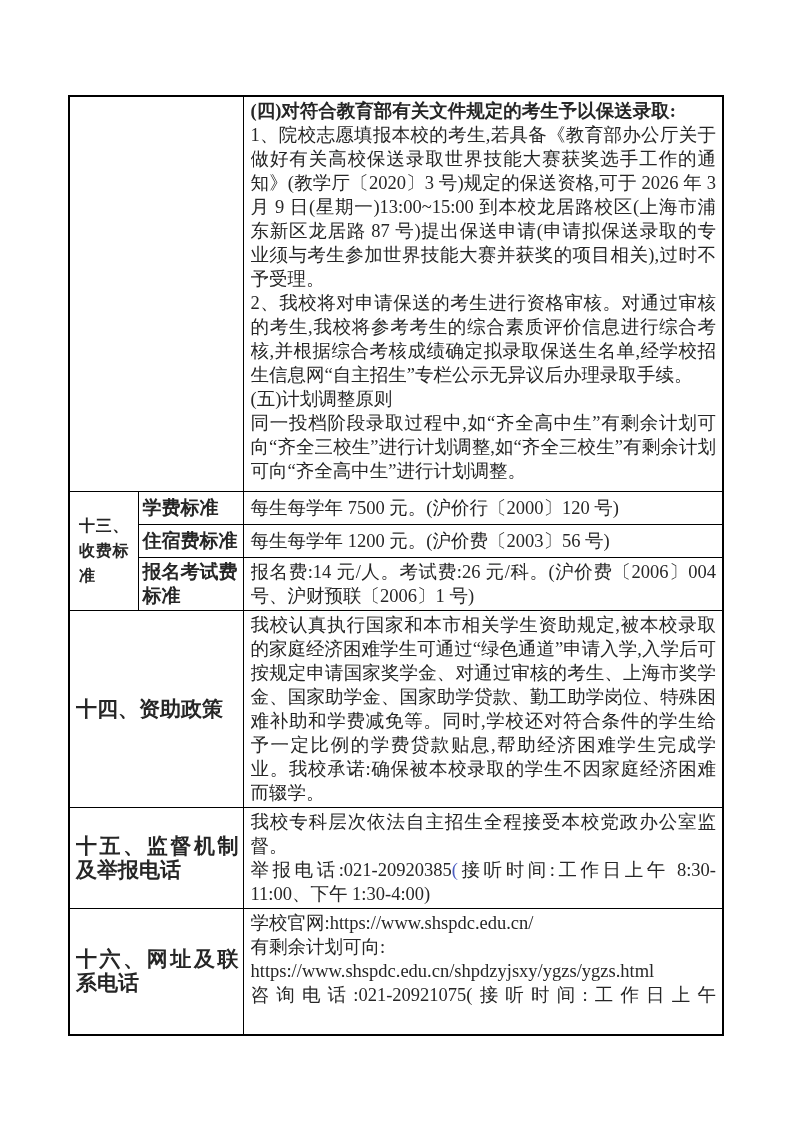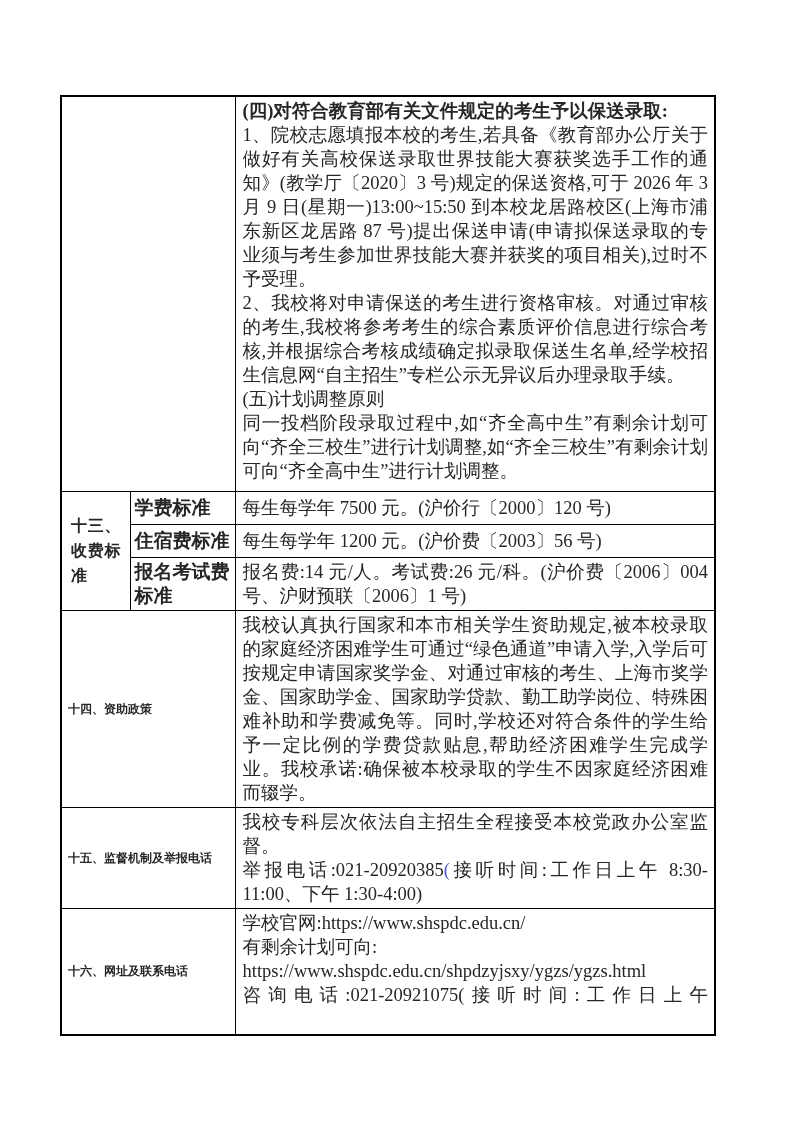--- a/index.html
+++ b/index.html
@@ -8,38 +8,38 @@
     position: relative;
     width: 800px;
     height: 1132px;
     background: #ffffff;
     overflow: hidden;
     font-family: "Liberation Serif", "DejaVu Serif", serif;
     color: #262626;
   }
   table.doc-table {
     position: absolute;
-    left: 60px;
+    left: 68px;
     top: 95px;
     width: 654px;
     border-collapse: collapse;
     table-layout: fixed;
     border: 2.5px solid #000;
   }
   .doc-table td {
     border: 1.5px solid #000;
     vertical-align: top;
     overflow: hidden;
   }
   
   td.label-cell {
     vertical-align: middle;
     font-family: "Liberation Sans", "DejaVu Sans", sans-serif;
     font-weight: bold;
-    font-size: 12px;
+    font-size: 21px;
     line-height: 24px;
     padding: 2px 4px 2px 6px;
     text-align: justify;
   }
   td.narrow-label {
     font-size: 16px;
     line-height: 25px;
     padding: 2px 9px;
   }
   td.sublabel-cell {
@@ -78,21 +78,21 @@
       <col style="width:105px">
       <col style="width:480px">
     </colgroup>
 
     <tbody>
         <tr style="height:395px;">
       <td class="label-cell" colspan="2"></td>
       <td class="content-cell">
         <div class="cellbox">
           <p class="bold-head">(四)对符合教育部有关文件规定的考生予以保送录取:</p>
-          <p>1、院校志愿填报本校的考生,若具备《教育部办公厅关于做好有关高校保送录取世界技能大赛获奖选手工作的通知》(教学厅〔2020〕3 号)规定的保送资格,可于 2026 年 3 月 9 日(星期一)13:00~15:50 到本校龙居路校区(上海市浦东新区龙居路 87 号)提出保送申请(申请拟保送录取的专业须与考生参加世界技能大赛并获奖的项目相关),过时不予受理。</p>
+          <p>1、院校志愿填报本校的考生,若具备《教育部办公厅关于做好有关高校保送录取世界技能大赛获奖选手工作的通知》(教学厅〔2020〕3 号)规定的保送资格,可于 2026 年 3 月 9 日(星期一)13:00~15:00 到本校龙居路校区(上海市浦东新区龙居路 87 号)提出保送申请(申请拟保送录取的专业须与考生参加世界技能大赛并获奖的项目相关),过时不予受理。</p>
           <p>2、我校将对申请保送的考生进行资格审核。对通过审核的考生,我校将参考考生的综合素质评价信息进行综合考核,并根据综合考核成绩确定拟录取保送生名单,经学校招生信息网“自主招生”专栏公示无异议后办理录取手续。</p>
           <p>(五)计划调整原则</p>
           <p>同一投档阶段录取过程中,如“齐全高中生”有剩余计划可向“齐全三校生”进行计划调整,如“齐全三校生”有剩余计划可向“齐全高中生”进行计划调整。</p>
         </div>
       </td>
     </tr>
 
     <tr style="height:33px;">
       <td class="label-cell narrow-label" rowspan="3">十三、收费标准</td>
       <td class="sublabel-cell">学费标准</td>

